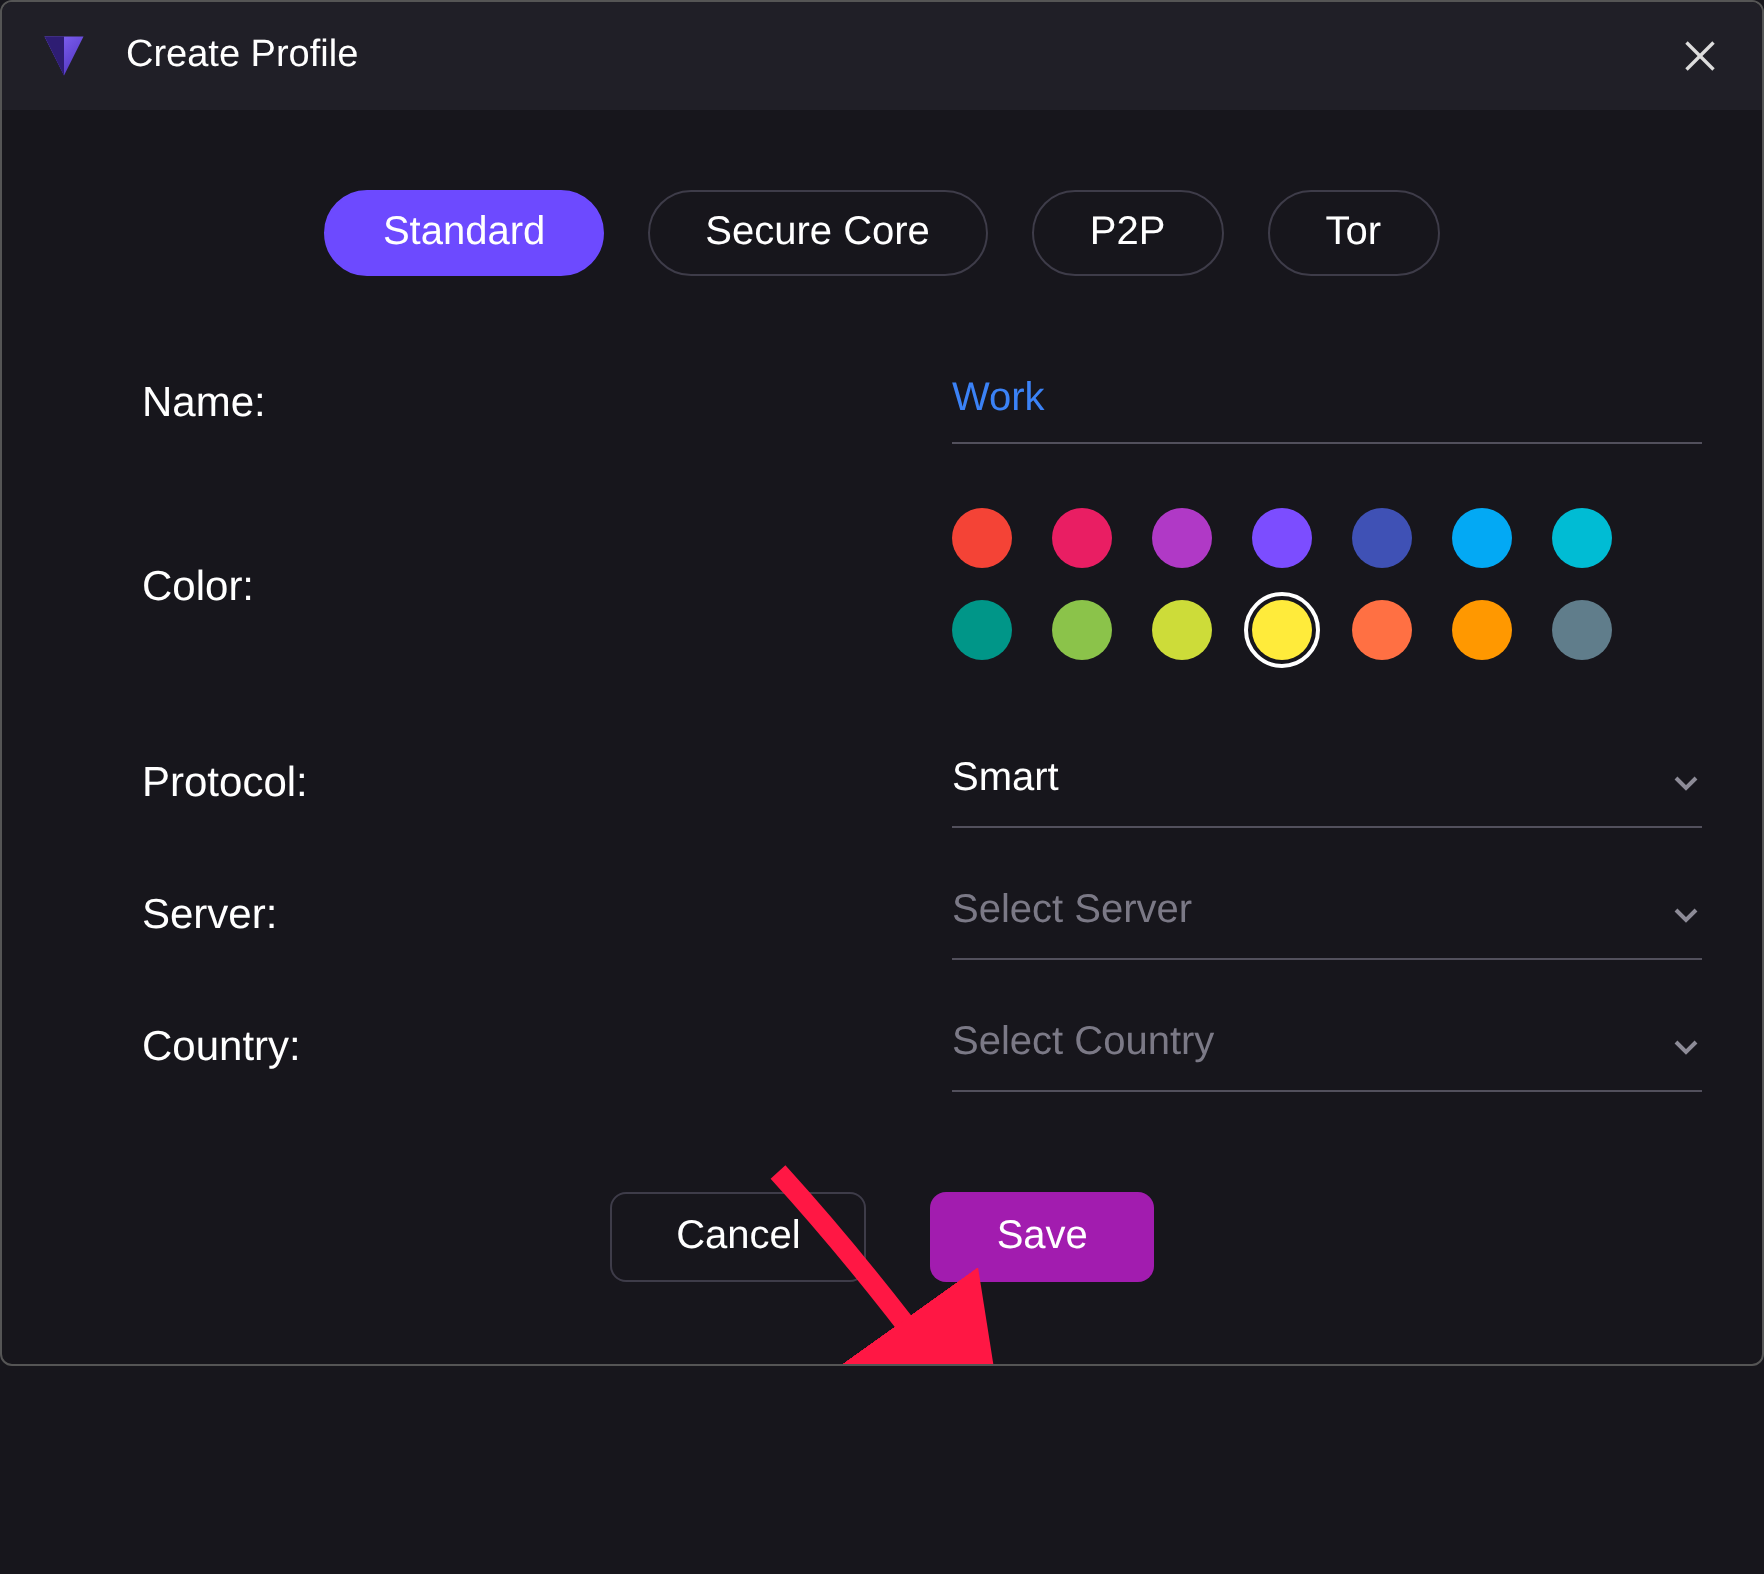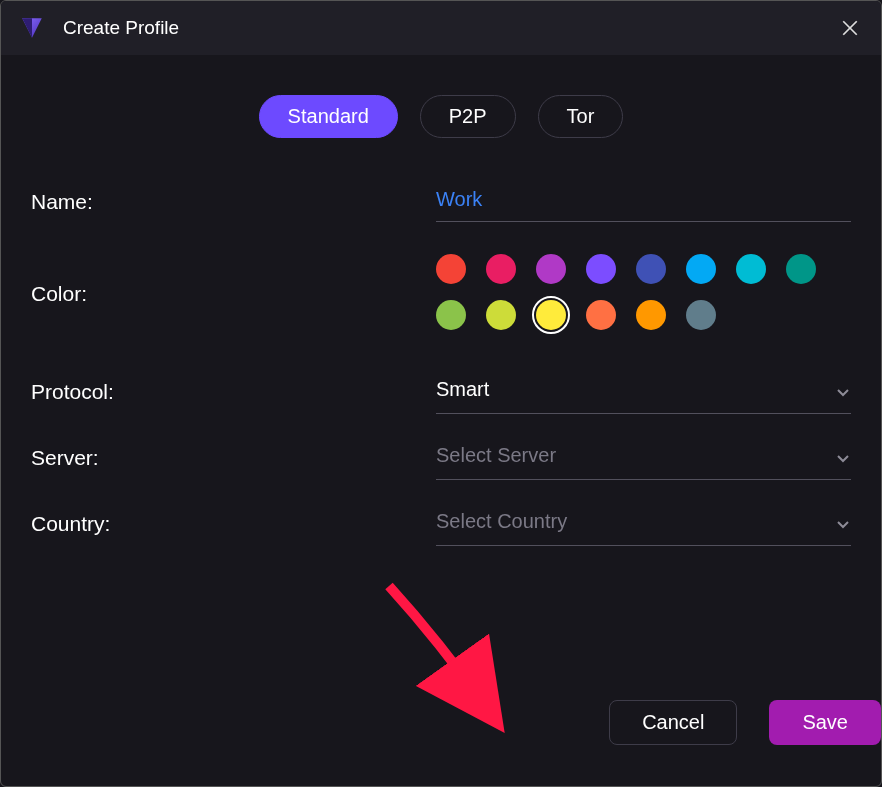--- a/index.html
+++ b/index.html
@@ -1,39 +1,39 @@
 <!DOCTYPE html>
 <html><head>
 <meta charset="utf-8">
 <style>
   * { box-sizing: border-box; margin: 0; padding: 0; }
   html, body { width: 882px; height: 787px; font-family: -apple-system, BlinkMacSystemFont, "Segoe UI", Arial, sans-serif; background: #17161c; }
-  .wrap { width: 882px; height: 787px; background: #17161c; border: 1px solid #555; position: relative; border-radius: 6px; overflow: hidden; display: flex; flex-direction: column; }
+  .wrap { width: 882px; height: 683px; background: #17161c; border: 1px solid #555; position: relative; border-radius: 6px; overflow: hidden; display: flex; flex-direction: column; }
   .titlebar { height: 54px; background: #201f27; display: flex; align-items: center; padding: 0 18px; }
   .logo { width: 26px; height: 26px; margin-right: 18px; }
   .title { color: #fff; font-size: 19px; font-weight: 400; }
   .close { margin-left: auto; color: #ddd; width: 26px; height: 26px; display:flex; align-items:center; justify-content:center; cursor:pointer; }
   .close svg { width: 18px; height: 18px; }
   .body { flex: 1; padding: 40px 30px 0 30px; }
   .tabs { display: flex; justify-content: center; gap: 22px; margin-bottom: 48px; }
   .tab { color: #fff; font-size: 20px; border: 1px solid #3e3c49; border-radius: 22px; padding: 9px 28px; cursor: pointer; background: transparent; }
   .tab.active { background: #6d4aff; border-color: #6d4aff; }
   .form { display: flex; flex-direction: column; gap: 28px; }
-  .row { display: flex; align-items: flex-start; }
+  .row { display: flex; align-items: flex-start; margin-left: 40px; }
   .label { width: 405px; color: #fff; font-size: 21px; padding-top: 4px; }
   .field { flex: 1; }
   .text-input { width: 100%; background: transparent; border: none; border-bottom: 1px solid #52505c; color: #3b82f6; font-size: 20px; padding: 2px 0 10px 0; outline: none; }
   .text-input::placeholder { color: #7b7986; }
   .colors { display: flex; flex-wrap: wrap; gap: 20px; row-gap: 16px; padding-top: 0; max-width: 420px; }
   .swatch { width: 30px; height: 30px; border-radius: 50%; cursor: pointer; position: relative; }
   .swatch.selected::after { content: ""; position: absolute; inset: -4px; border: 2px solid #fff; border-radius: 50%; }
   .select { width: 100%; background: transparent; border: none; border-bottom: 1px solid #52505c; color: #fff; font-size: 20px; padding: 2px 0 12px 0; display: flex; justify-content: space-between; align-items: center; cursor: pointer; gap: 24px; }
   .select.placeholder { color: #7b7986; }
   .chev { width: 16px; height: 16px; color: #8d8b97; }
-  .footer { display: flex; justify-content: flex-end; gap: 32px; padding-bottom: 41px; margin-top: auto; }
+  .footer { display: flex; justify-content: center; gap: 32px; padding-bottom: 41px; margin-top: auto; }
   .btn { font-size: 20px; padding: 10px 32px; border-radius: 8px; cursor: pointer; border: 1px solid transparent; }
   .btn-secondary { background: transparent; color: #fff; border-color: #3e3c49; }
   .btn-primary { background: #a21caf; color: #fff; }
   .arrow { position: absolute; pointer-events: none; }
 </style>
 </head>
 <body>
 
 <div class="wrap">
   <div class="titlebar">
@@ -54,20 +54,21 @@
       <svg viewBox="0 0 16 16" stroke="currentColor" stroke-width="1.5" fill="none">
         <line x1="2" y1="2" x2="14" y2="14"></line>
           <line x1="14" y1="2" x2="2" y2="14"></line>
       </svg>
     </span>
   </div>
 
   <div class="body">
     <div class="tabs">
       <button class="tab active">Standard</button>
+      <button class="tab">Secure Core</button>
       <button class="tab">P2P</button>
       <button class="tab">Tor</button>
     </div>
 
     <div class="form">
       <div class="row">
         <div class="label">Name:</div>
         <div class="field">
           <input class="text-input" value="Work" style="">
         </div>

